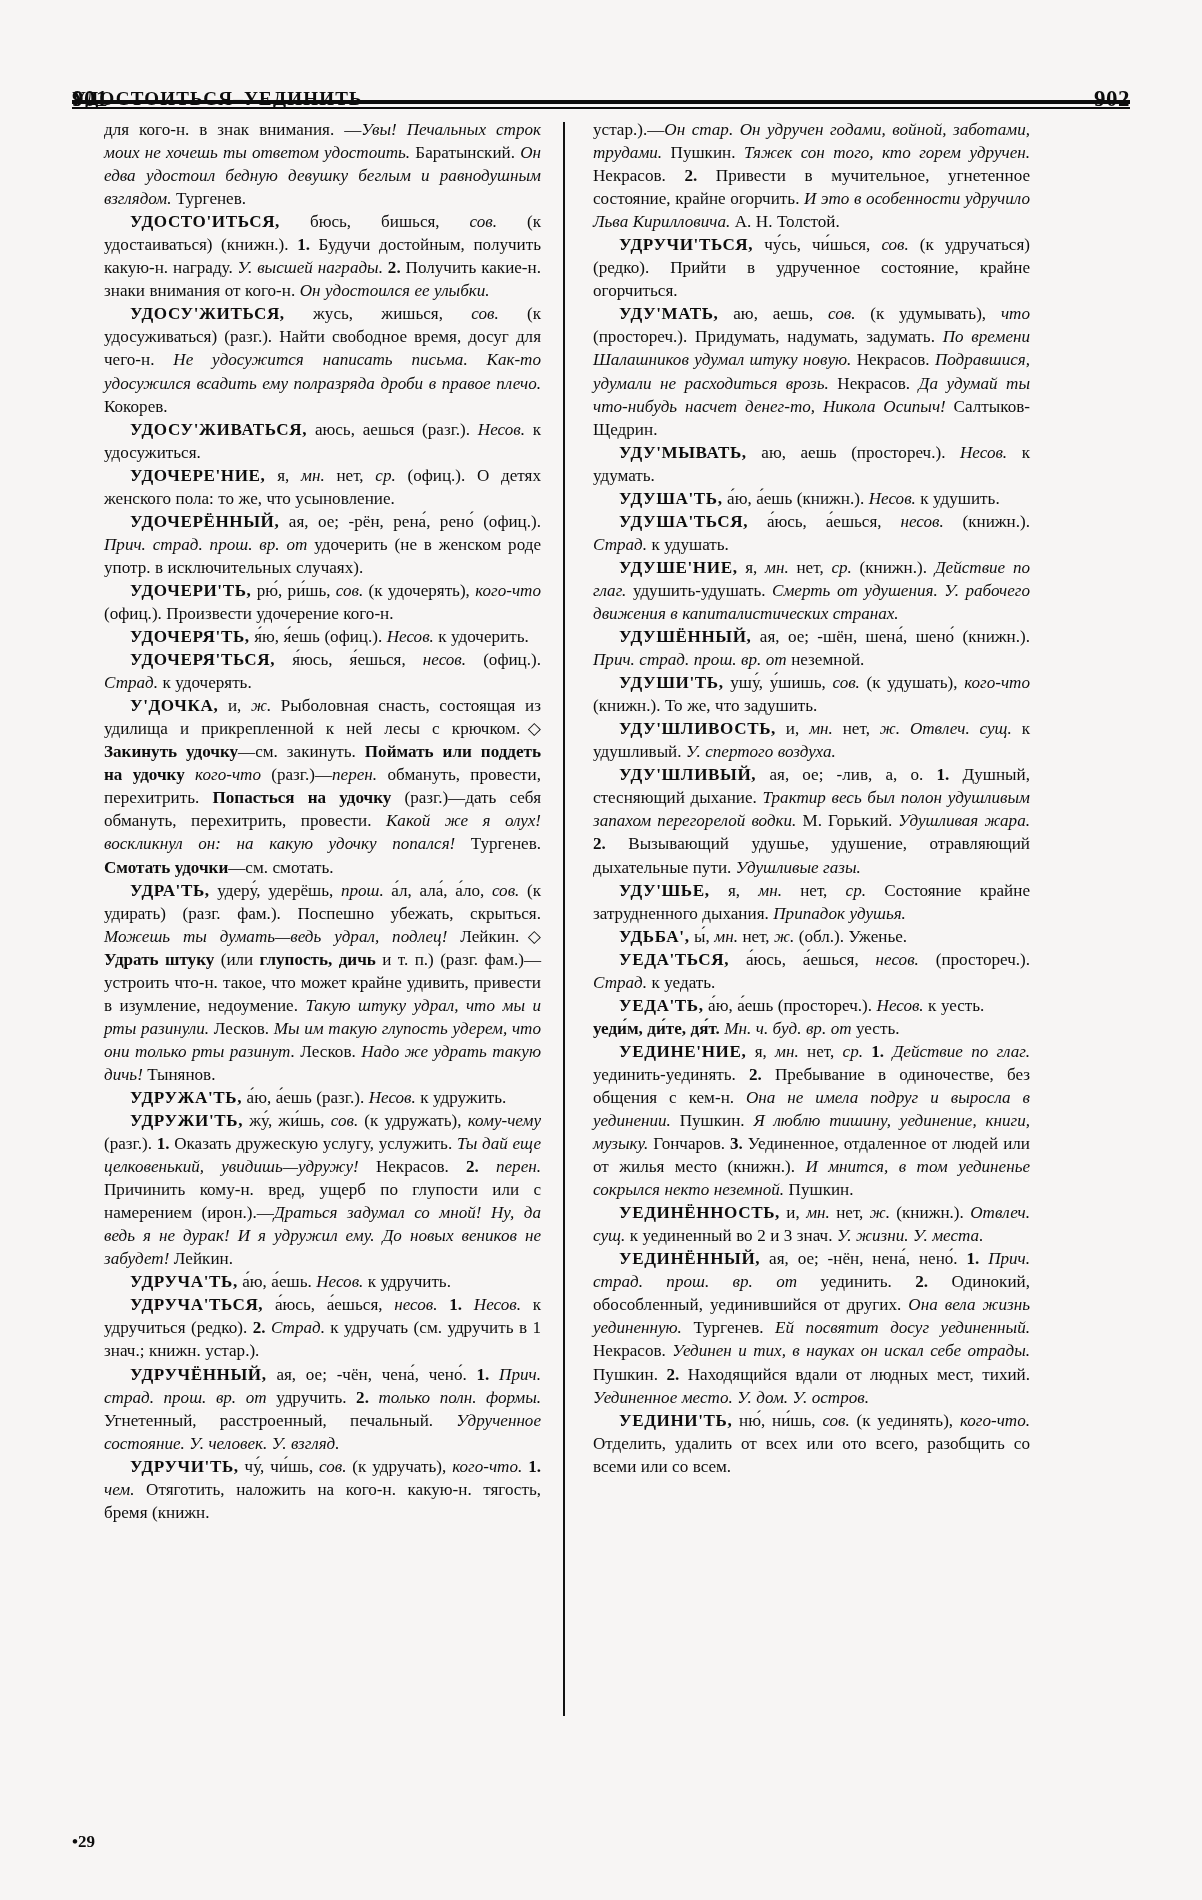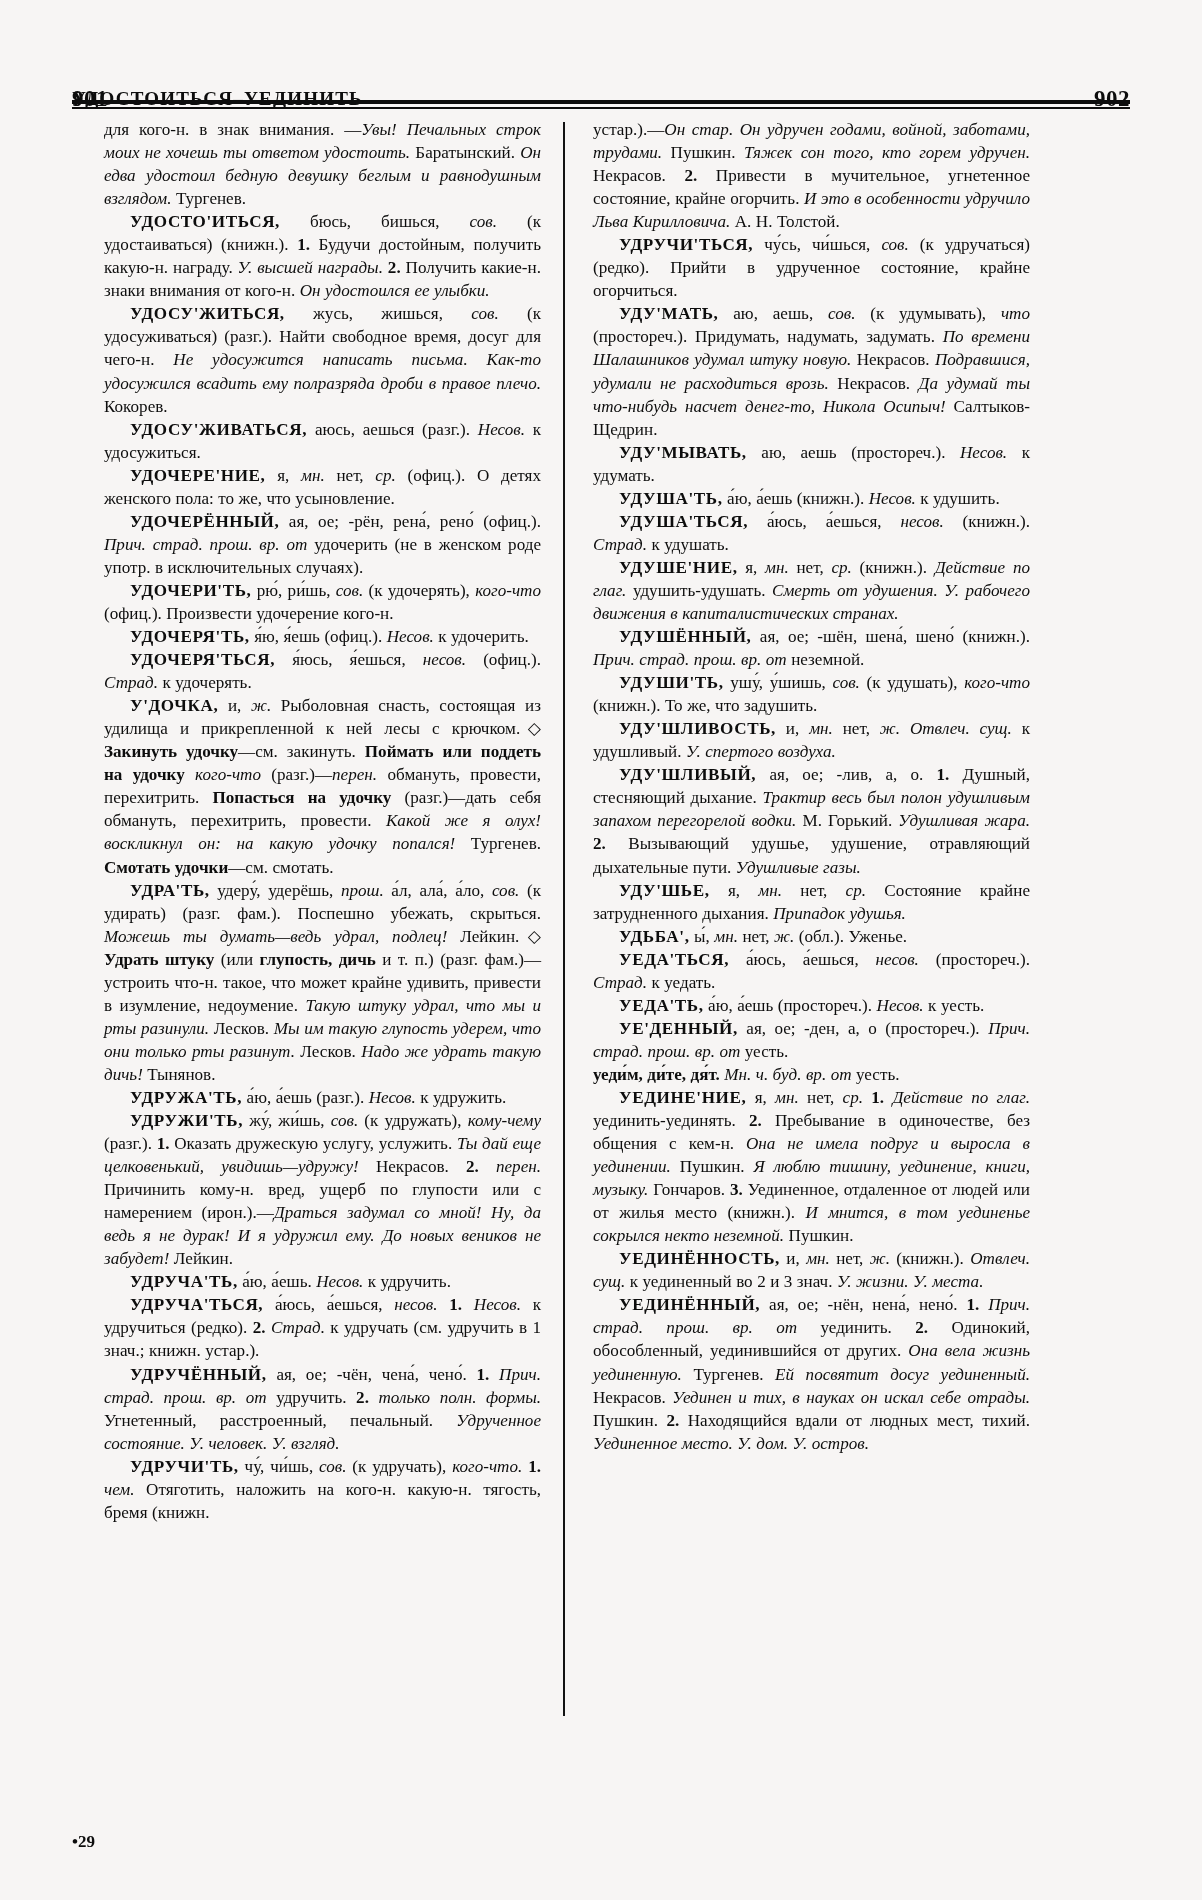--- a/index.html
+++ b/index.html
@@ -124,23 +124,23 @@
         <p class="entry"><span class="hw">УДУША'ТЬСЯ,</span><span> а́юсь, а́ешься, </span><span class="it">несов.</span><span> (книжн.). </span><span class="it">Страд.</span><span> к удушать.</span></p>
         <p class="entry"><span class="hw">УДУШЕ'НИЕ,</span><span> я, </span><span class="it">мн.</span><span> нет, </span><span class="it">ср.</span><span> (книжн.). </span><span class="it">Действие по глаг.</span><span> удушить-удушать. </span><span class="it">Смерть от удушения. У. рабочего движения в капиталистических странах.</span></p>
         <p class="entry"><span class="hw">УДУШЁННЫЙ,</span><span> ая, ое; -шён, шена́, шено́ (книжн.). </span><span class="it">Прич. страд. прош. вр. от</span><span> неземной.</span></p>
         <p class="entry"><span class="hw">УДУШИ'ТЬ,</span><span> ушу́, у́шишь, </span><span class="it">сов.</span><span> (к удушать), </span><span class="it">кого-что</span><span> (книжн.). То же, что задушить.</span></p>
         <p class="entry"><span class="hw">УДУ'ШЛИВОСТЬ,</span><span> и, </span><span class="it">мн.</span><span> нет, </span><span class="it">ж. Отвлеч. сущ.</span><span> к удушливый. </span><span class="it">У. спертого воздуха.</span></p>
         <p class="entry"><span class="hw">УДУ'ШЛИВЫЙ,</span><span> ая, ое; -лив, а, о. </span><span class="bd">1.</span><span> Душный, стесняющий дыхание. </span><span class="it">Трактир весь был полон удушливым запахом перегорелой водки.</span><span> М. Горький. </span><span class="it">Удушливая жара.</span><span> </span><span class="bd">2.</span><span> Вызывающий удушье, удушение, отравляющий дыхательные пути. </span><span class="it">Удушливые газы.</span></p>
         <p class="entry"><span class="hw">УДУ'ШЬЕ,</span><span> я, </span><span class="it">мн.</span><span> нет, </span><span class="it">ср.</span><span> Состояние крайне затрудненного дыхания. </span><span class="it">Припадок удушья.</span></p>
         <p class="entry"><span class="hw">УДЬБА',</span><span> ы́, </span><span class="it">мн.</span><span> нет, </span><span class="it">ж.</span><span> (обл.). Уженье.</span></p>
         <p class="entry"><span class="hw">УЕДА'ТЬСЯ,</span><span> а́юсь, а́ешься, </span><span class="it">несов.</span><span> (простореч.). </span><span class="it">Страд.</span><span> к уедать.</span></p>
         <p class="entry"><span class="hw">УЕДА'ТЬ,</span><span> а́ю, а́ешь (простореч.). </span><span class="it">Несов.</span><span> к уесть.</span></p>
-        <p class="entry"><span class="hw">УЕ'ДЕННЫЙ,</span><span> ая, ое; -ден, а, о (простореч.). </span><span class="it">Прич. страд. прош. вр. от</span><span> уесть.</span></p>
         <p class="cont"><span class="bd">уеди́м, ди́те, дя́т.</span><span class="it"> Мн. ч. буд. вр. от</span><span> уесть.</span></p>
         <p class="entry"><span class="hw">УЕДИНЕ'НИЕ,</span><span> я, </span><span class="it">мн.</span><span> нет, </span><span class="it">ср.</span><span> </span><span class="bd">1.</span><span class="it"> Действие по глаг.</span><span> уединить-уединять. </span><span class="bd">2.</span><span> Пребывание в одиночестве, без общения с кем-н. </span><span class="it">Она не имела подруг и выросла в уединении.</span><span> Пушкин. </span><span class="it">Я люблю тишину, уединение, книги, музыку.</span><span> Гончаров. </span><span class="bd">3.</span><span> Уединенное, отдаленное от людей или от жилья место (книжн.). </span><span class="it">И мнится, в том уединенье сокрылся некто неземной.</span><span> Пушкин.</span></p>
         <p class="entry"><span class="hw">УЕДИНЁННОСТЬ,</span><span> и, </span><span class="it">мн.</span><span> нет, </span><span class="it">ж.</span><span> (книжн.). </span><span class="it">Отвлеч. сущ.</span><span> к уединенный во 2 и 3 знач. </span><span class="it">У. жизни. У. места.</span></p>
         <p class="entry"><span class="hw">УЕДИНЁННЫЙ,</span><span> ая, ое; -нён, нена́, нено́. </span><span class="bd">1.</span><span class="it"> Прич. страд. прош. вр. от</span><span> уединить. </span><span class="bd">2.</span><span> Одинокий, обособленный, уединившийся от других. </span><span class="it">Она вела жизнь уединенную.</span><span> Тургенев. </span><span class="it">Ей посвятит досуг уединенный.</span><span> Некрасов. </span><span class="it">Уединен и тих, в науках он искал себе отрады.</span><span> Пушкин. </span><span class="bd">2.</span><span> Находящийся вдали от людных мест, тихий. </span><span class="it">Уединенное место. У. дом. У. остров.</span></p>
+        <p class="entry"><span class="hw">УЕДИНИ'ТЬ,</span><span> ню́, ни́шь, </span><span class="it">сов.</span><span> (к уединять), </span><span class="it">кого-что.</span><span> Отделить, удалить от всех или ото всего, разобщить со всеми или со всем.</span></p>
       </div>
   </div>
 
   <div class="signature">•29</div>
 
 </div>
 
 </body></html>

